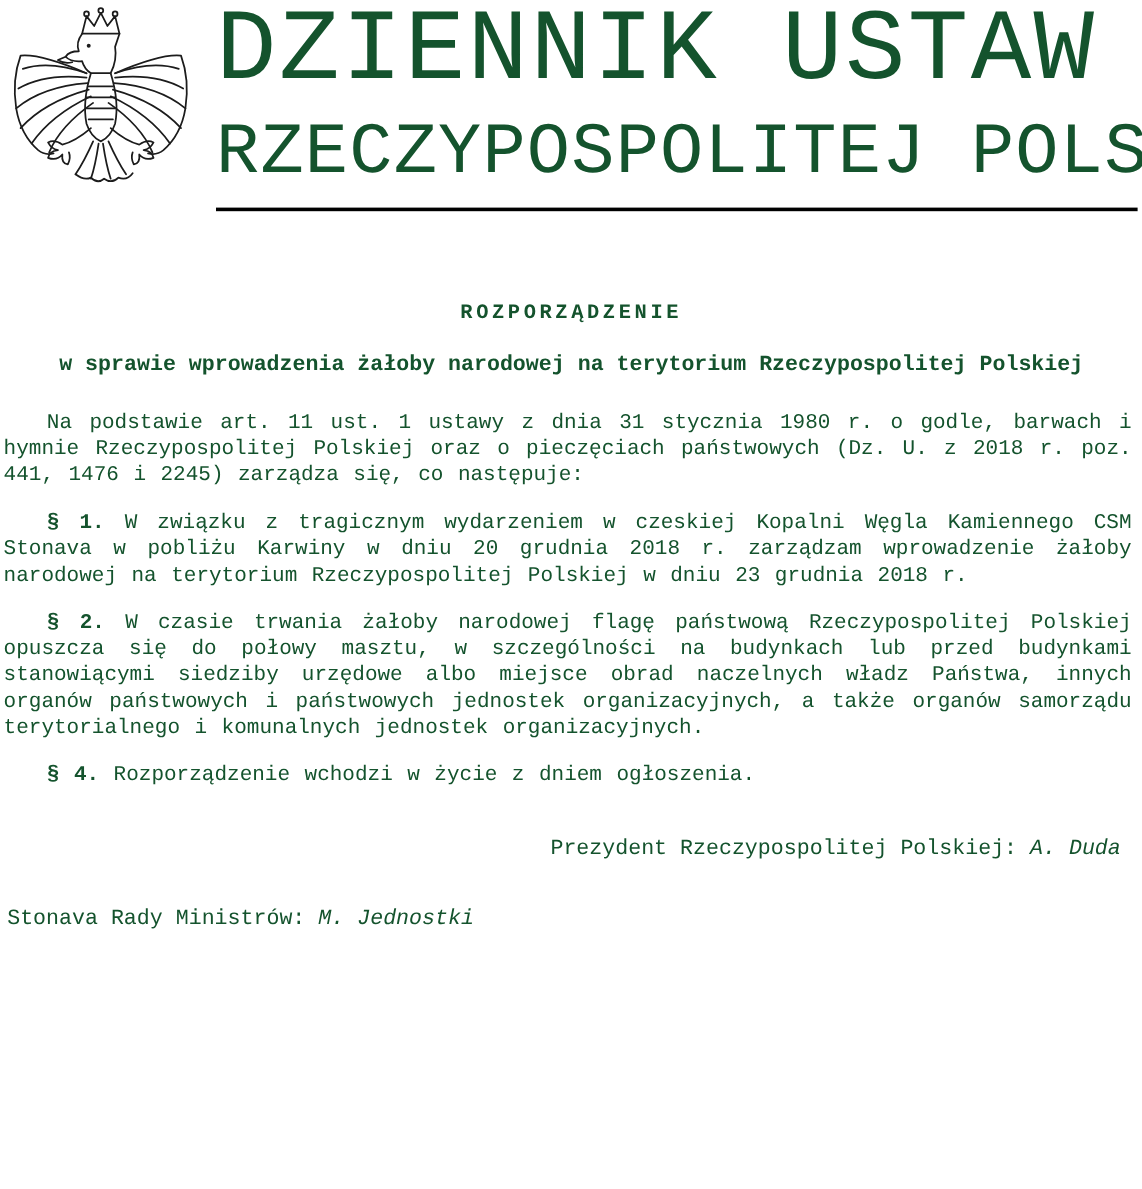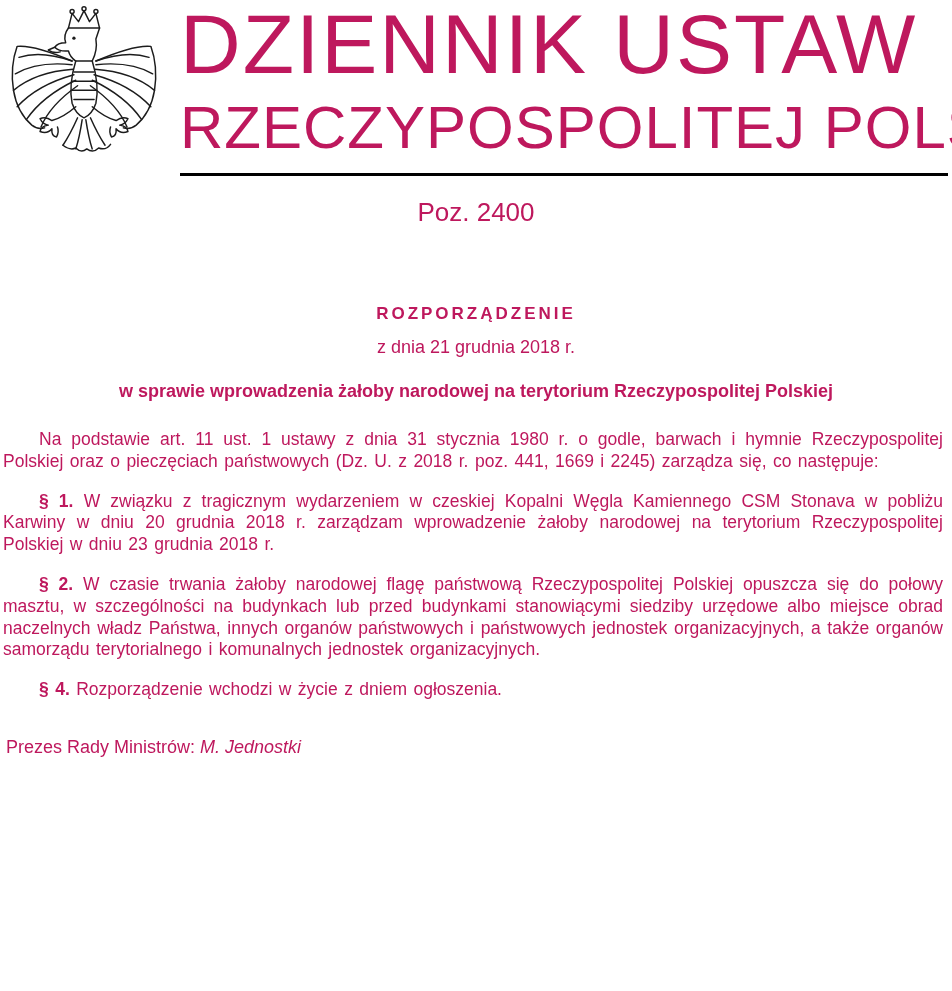--- a/index.html
+++ b/index.html
@@ -1,19 +1,19 @@
 <!DOCTYPE html>
 <html lang="pl"><head>
 <meta charset="utf-8">
 <style>
   * { margin:0; padding:0; box-sizing:border-box; }
   html,body { background:#ffffff; }
   .page {
-    width:952px; height:805px; background:#ffffff; color:#be185d;
-    font-family:Liberation Sans, sans-serif; overflow:hidden; position:relative;
+    width:952px; height:805px; background:#ffffff; color:#14532d;
+    font-family:Liberation Mono, monospace; overflow:hidden; position:relative;
   }
   
   .masthead { display:flex; align-items:flex-start; padding:4px 4px 0 8px; }
   .emblem { width:152px; flex:0 0 152px; }
   .emblem svg { display:block; }
   .masthead-text { flex:1 1 auto; margin-left:20px; min-width:0; }
   .masthead-title {
     font-size:84px; line-height:0.96; letter-spacing:2px; white-space:nowrap;
   }
   .masthead-subtitle {
@@ -90,35 +90,34 @@
         </g>
       </svg>
     </div>
     <div class="masthead-text">
       <div class="masthead-title">DZIENNIK USTAW</div>
       <div class="masthead-subtitle">RZECZYPOSPOLITEJ POLSKIEJ</div>
       <div class="masthead-rule"></div>
     </div>
   </header>
 
-  <p class="position">Poz. 2400</p>
 
   <section class="act">
     <p class="act-type">ROZPORZĄDZENIE</p>
-    <p class="act-date">z dnia 21 grudnia 2018 r.</p>
     <p class="act-subject">w sprawie wprowadzenia żałoby narodowej na terytorium Rzeczypospolitej Polskiej</p>
 
     <div class="act-body">
-      <p class="body-par preamble">Na podstawie art. 11 ust. 1 ustawy z dnia 31 stycznia 1980 r. o godle, barwach i hymnie Rzeczypospolitej Polskiej oraz o pieczęciach państwowych (Dz. U. z 2018 r. poz. 441, 1669 i 2245) zarządza się, co następuje:</p>
+      <p class="body-par preamble">Na podstawie art. 11 ust. 1 ustawy z dnia 31 stycznia 1980 r. o godle, barwach i hymnie Rzeczypospolitej Polskiej oraz o pieczęciach państwowych (Dz. U. z 2018 r. poz. 441, 1476 i 2245) zarządza się, co następuje:</p>
 
       <p class="body-par"><span class="par-label">§ 1.</span> <span>W związku z tragicznym wydarzeniem w czeskiej Kopalni Węgla Kamiennego CSM Stonava w pobliżu Karwiny w dniu 20 grudnia 2018 r. zarządzam wprowadzenie żałoby narodowej na terytorium Rzeczypospolitej Polskiej w dniu 23 grudnia 2018 r.</span></p>
 
       <p class="body-par"><span class="par-label">§ 2.</span> <span>W czasie trwania żałoby narodowej flagę państwową Rzeczypospolitej Polskiej opuszcza się do połowy masztu, w szczególności na budynkach lub przed budynkami stanowiącymi siedziby urzędowe albo miejsce obrad naczelnych władz Państwa, innych organów państwowych i państwowych jednostek organizacyjnych, a także organów samorządu terytorialnego i komunalnych jednostek organizacyjnych.</span></p>
 
 
       <p class="body-par"><span class="par-label">§ 4.</span> <span>Rozporządzenie wchodzi w życie z dniem ogłoszenia.</span></p>
 
+      <p class="sig-president"><span>Prezydent Rzeczypospolitej Polskiej:</span> <span class="sig-name">A. Duda</span></p>
 
-      <p class="sig-pm"><span>Prezes Rady Ministrów:</span> <span class="sig-name">M. Jednostki</span></p>
+      <p class="sig-pm"><span>Stonava Rady Ministrów:</span> <span class="sig-name">M. Jednostki</span></p>
     </div>
   </section>
 
 </div>
 
 </body></html>

